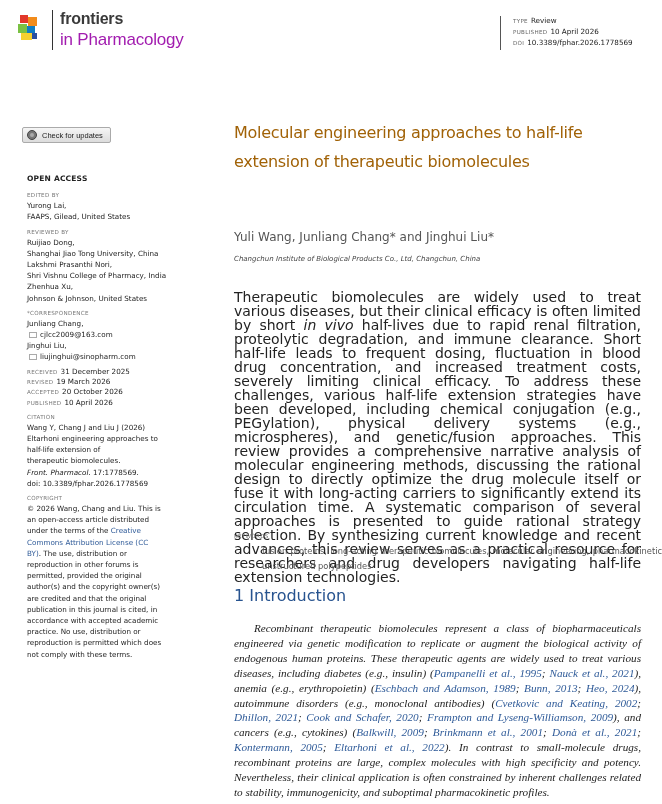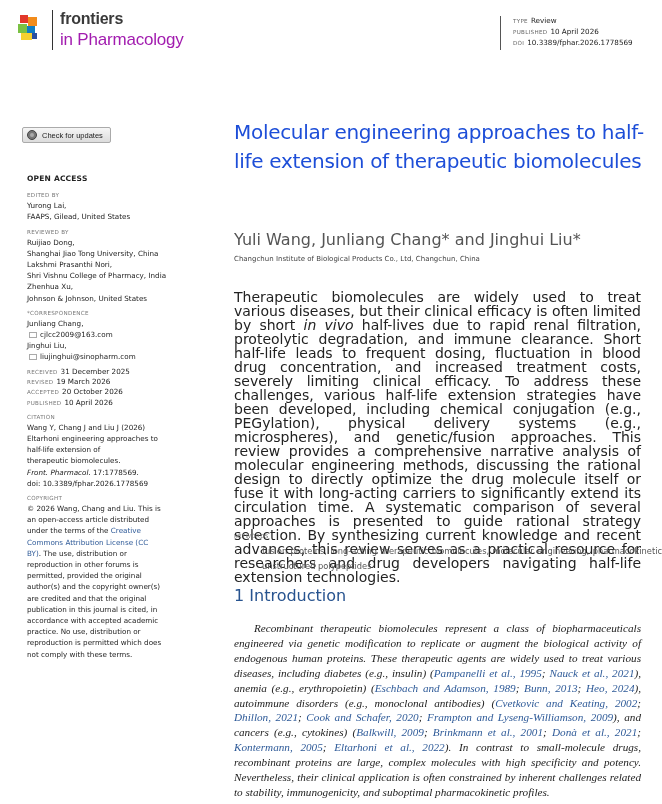--- a/index.html
+++ b/index.html
@@ -22,23 +22,23 @@
   .side { left:27px; width:180px; font-size:7.2px; line-height:11.2px; color:#222; }
   .side .lab { font-size:5.6px; color:#777; letter-spacing:0.3px; line-height:9px; text-transform:uppercase; }
   .side .oa { font-size:7.5px; font-weight:bold; color:#222; letter-spacing:0.2px; }
   .side .k { font-size:5.6px; color:#777; letter-spacing:0.3px; margin-right:3px; text-transform:uppercase; }
   .side .mail { display:inline-block; width:6px; height:4px; border:1px solid #aaa; margin:0 3px 0 2px; vertical-align:middle; }
   .side .link { color:#2e5a98; }
   .side i { font-style:italic; }
   .side .dates { line-height:9.3px; }
 
   
-  .title { left:234px; top:118px; width:420px; font-family:"DejaVu Sans", sans-serif; font-size:20px; line-height:29px; color:#1d4ed8; letter-spacing:-0.3px; }
-  .authors { left:234px; top:230px; font-size:16px; color:#555; }
-  .affil { left:234px; top:255px; font-size:7px; color:#444; }
+  .title { left:234px; top:118px; width:420px; font-family:"DejaVu Sans", sans-serif; font-size:16px; line-height:29px; color:#a16207; letter-spacing:-0.3px; }
+  .authors { left:234px; top:230px; font-size:12px; color:#555; }
+  .affil { left:234px; top:255px; font-size:7px; color:#444;font-style:italic; }
   .abstract { left:234px; top:290px; width:407px; font-size:14px; line-height:14px; text-align:justify; color:#222; }
   .kw-lab { left:234px; top:533px; font-size:5.6px; color:#777; letter-spacing:0.3px; }
   .kw { left:234px; top:544px; width:407px; font-size:8.3px; line-height:15px; color:#555; text-align:justify;margin-left:28px; }
   .h1 { left:234px; top:586px; font-size:16px; color:#27538f; font-family:"DejaVu Sans", sans-serif; }
   .body { left:234px; top:621px; width:407px; font-family:"Liberation Serif", serif; font-size:11.2px; line-height:14.9px; text-align:justify; color:#222; }
   .body .ref { color:#2e5a98; }
   .body p { margin:0; text-indent:20px;font-style:italic; }
 </style>
 </head>
 <body>

